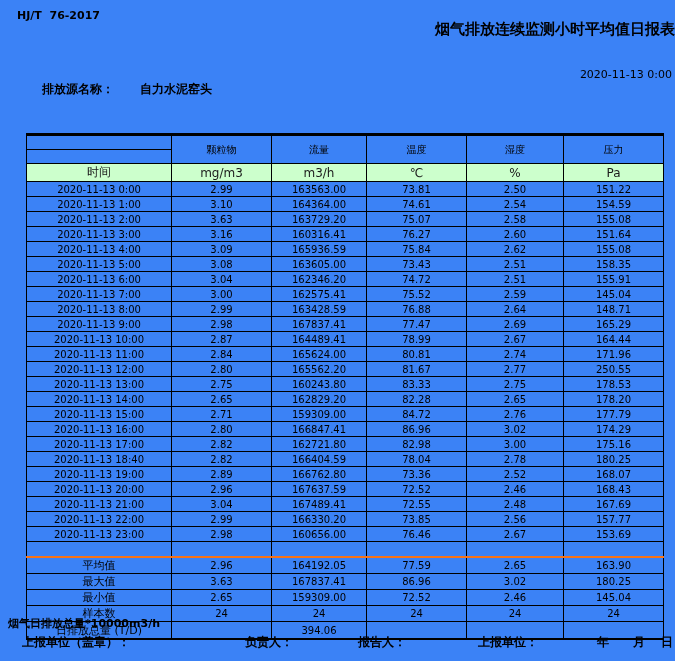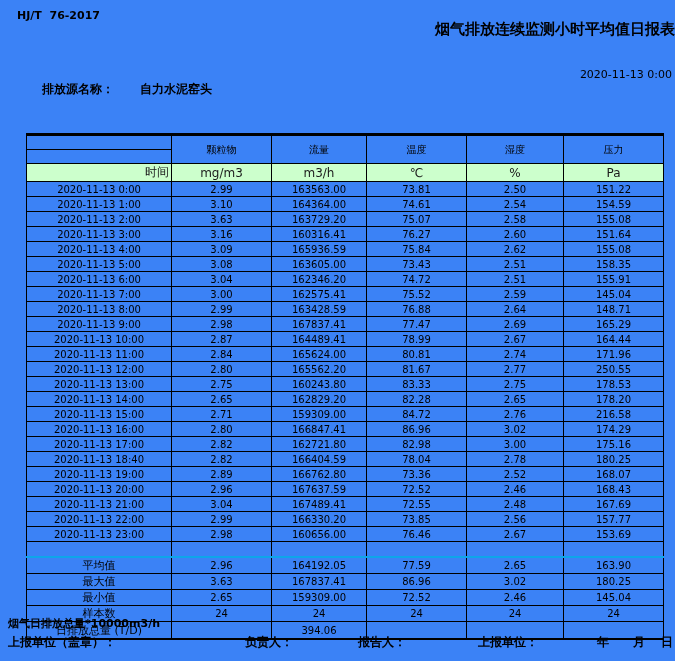--- a/index.html
+++ b/index.html
@@ -12,32 +12,32 @@
   .meta-left .src-name{margin-left:26px;}
   .meta-date{position:absolute;right:-15px;top:1px;font-size:11px;font-weight:normal;white-space:pre;}
 
   table.report{position:absolute;left:26px;top:117px;width:637px;border-collapse:collapse;table-layout:fixed;
                border:1px solid #000;border-top:3px solid #000;border-bottom:2px solid #000;margin-top:16px;}
   table.report td,table.report th{border:1px solid #000;padding:0 2px;margin:0;text-align:center;
                font-size:10px;font-weight:normal;white-space:nowrap;overflow:hidden;}
   tr.hrow td,tr.hrow th{height:13px;}
   th.pollutant{font-size:12px;font-weight:normal;}
   tr.unit-row td{height:15px;background:#ccffcc;font-size:12px;color:#1a1a1a;}
-  tr.unit-row td:first-child{font-size:12px;text-align:right;}
+  tr.unit-row td:first-child{font-size:12px;}
   #rows td{height:14px;font-size:10px;}
   #spacer td{height:14px;}
   #summary td{height:14px;font-size:10px;}
-  #summary tr.sum-first td{border-top:2px solid #0ea5e9;}
+  #summary tr.sum-first td{border-top:2px solid #f97316;}
   #summary tr.total-row td{height:16px;}
   #summary td.label{font-size:11px;}
 
   .note{position:absolute;left:8px;top:616px;font-size:11px;font-weight:bold;white-space:pre;}
   .sign-row{position:absolute;left:0;top:634px;width:675px;height:16px;font-size:12px;font-weight:bold;}
   .sign-row span{position:absolute;top:0;white-space:pre;}
-  .s-unit{left:8px;}
+  .s-unit{left:22px;}
   .s-resp{left:245px;}
   .s-rept{left:358px;}
   .s-date{left:478px;}
   .s-year{left:597px;}
   .s-month{left:633px;}
   .s-day{left:661px;}
 </style>
 </head>
 <body>
 
@@ -203,21 +203,21 @@
           <td>82.28</td>
           <td>2.65</td>
           <td>178.20</td>
         </tr>
         <tr>
           <td>2020-11-13 15:00</td>
           <td>2.71</td>
           <td>159309.00</td>
           <td>84.72</td>
           <td>2.76</td>
-          <td>216.58</td>
+          <td>177.79</td>
         </tr>
         <tr>
           <td>2020-11-13 16:00</td>
           <td>2.80</td>
           <td>166847.41</td>
           <td>86.96</td>
           <td>3.02</td>
           <td>174.29</td>
         </tr>
         <tr>

